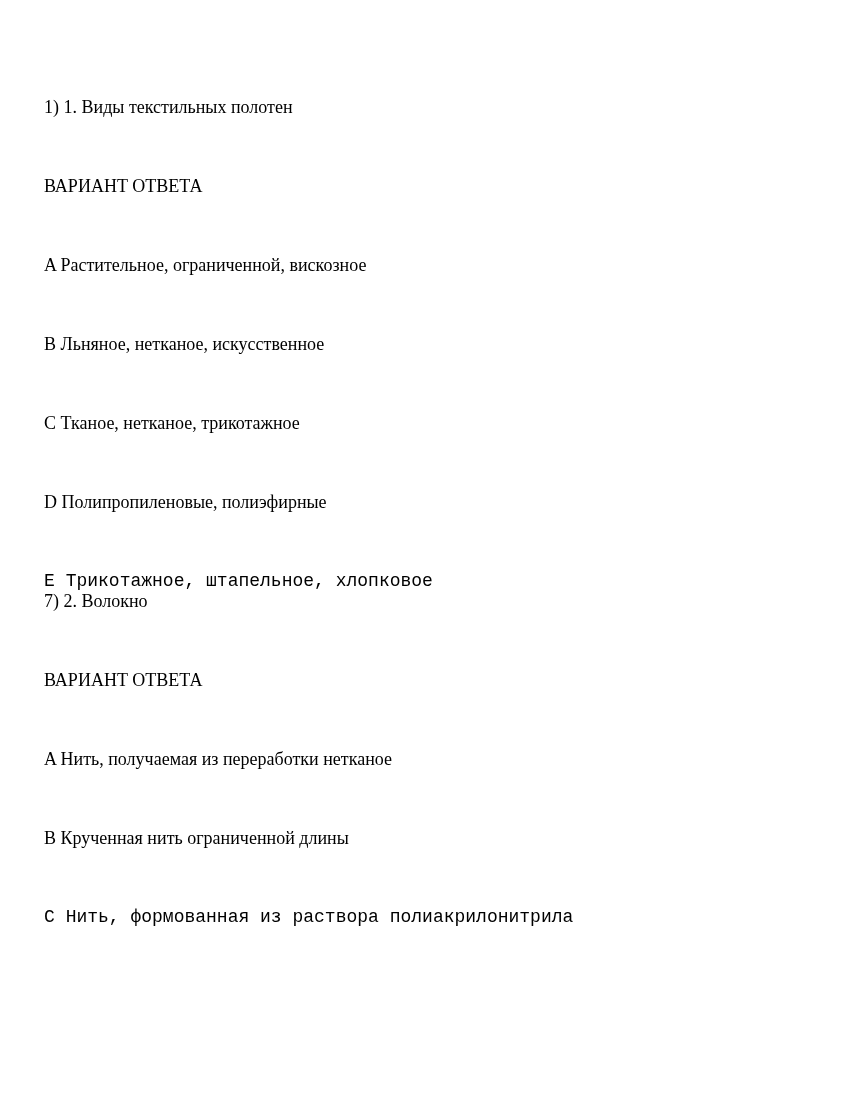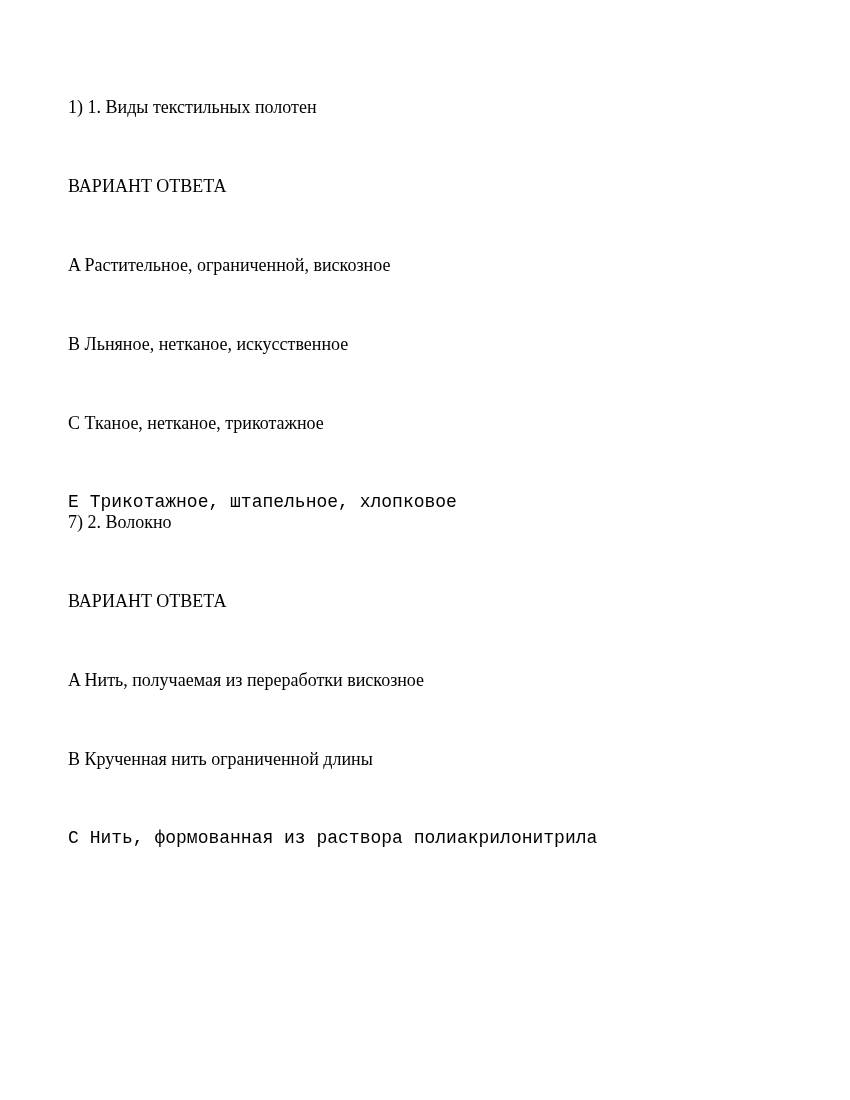--- a/index.html
+++ b/index.html
@@ -11,21 +11,21 @@
     height: 1100px;
     background: #ffffff;
     font-family: "Liberation Serif", "DejaVu Serif", serif;
     color: #000000;
     overflow: hidden;
   }
   .page {
     box-sizing: border-box;
     width: 850px;
     height: 1100px;
-    padding: 97px 60px 0 68px;
+    padding: 97px 60px 0 44px;
   }
   .line {
     margin: 0 0 59px 0;
     font-size: 18px;
     line-height: 20px;
     font-weight: 400;
     letter-spacing: 0;
     white-space: nowrap;
   }
   .line:last-child {
@@ -41,28 +41,29 @@
   <section>
     <p class="line">1) 1. Виды текстильных полотен</p>
     <p class="line">ВАРИАНТ ОТВЕТА</p>
 
     <p class="line"><span>A</span> <span>Растительное, ограниченной, вискозное</span></p>
 
     <p class="line"><span>B</span> <span>Льняное, нетканое, искусственное</span></p>
 
     <p class="line"><span>C</span> <span>Тканое, нетканое, трикотажное</span></p>
 
+    <p class="line"><span>D</span> <span>Полипропиленовые, полиэфирные</span></p>
 
     <p class="line"><span>E</span> <span>Трикотажное, штапельное, хлопковое</span></p>
   </section>
 
   <section>
     <p class="line">7) 2. Волокно</p>
     <p class="line">ВАРИАНТ ОТВЕТА</p>
 
-    <p class="line"><span>A</span> <span>Нить, получаемая из переработки вискозное</span></p>
+    <p class="line"><span>A</span> <span>Нить, получаемая из переработки нетканое</span></p>
 
     <p class="line"><span>B</span> <span>Крученная нить ограниченной длины</span></p>
 
     <p class="line"><span>C</span> <span>Нить, формованная из раствора полиакрилонитрила</span></p>
   </section>
 
 </div>
 
 </body></html>

